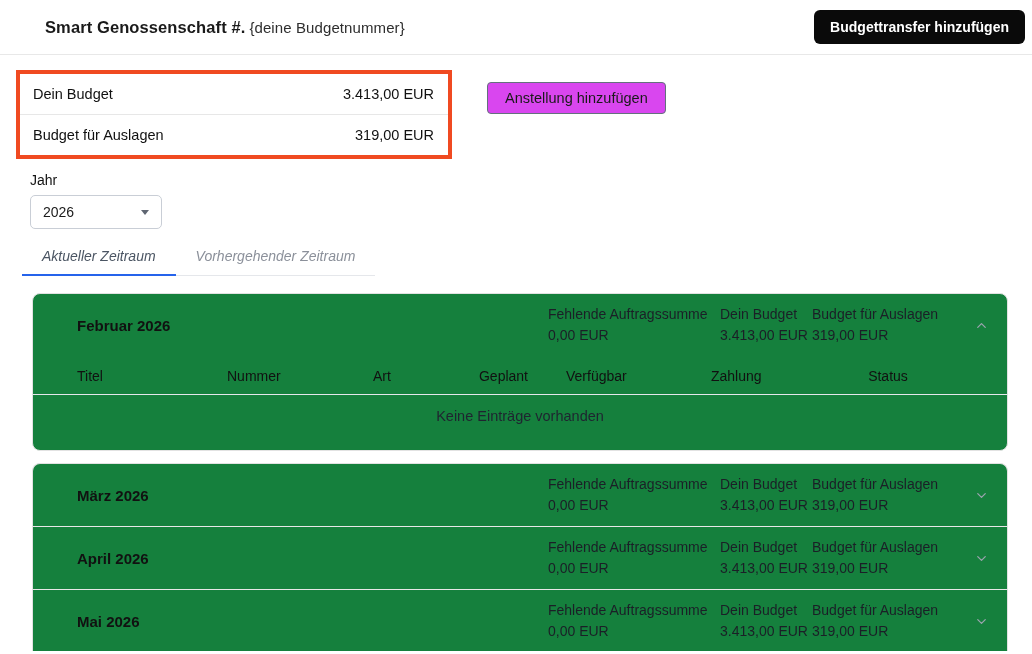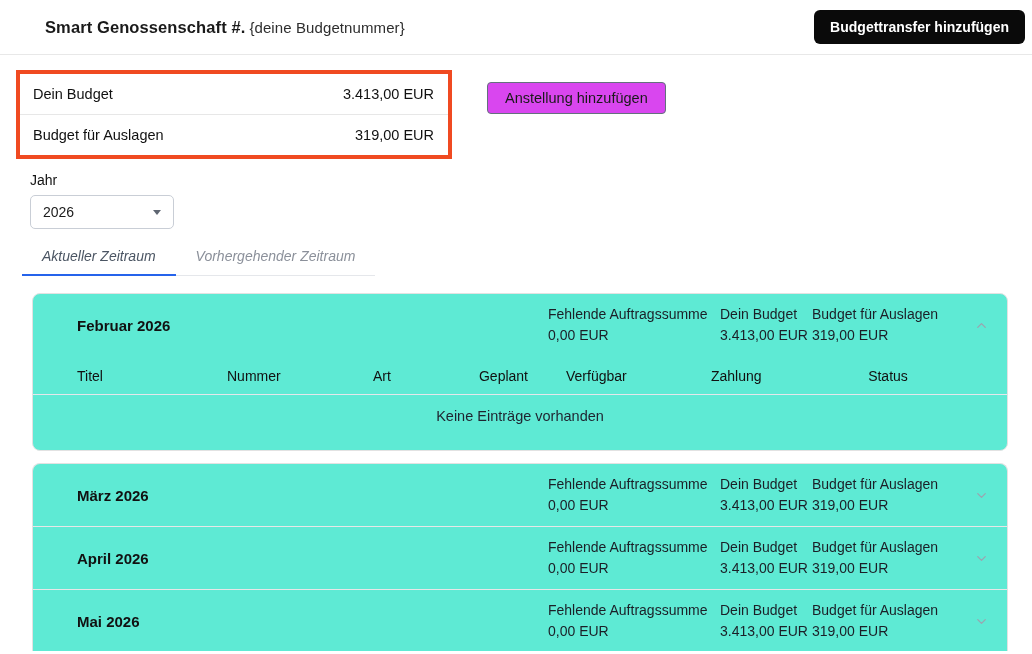--- a/index.html
+++ b/index.html
@@ -20,33 +20,33 @@
   .top-row { display:flex; align-items:flex-start; }
   .budget-box { width:436px; border:4px solid #f04a21; background:#fff; }
   .budget-row { display:flex; justify-content:space-between; align-items:center;
     padding:12px 14px 12px 13px; font-size:14.5px; color:#111; }
   .budget-row + .budget-row { border-top:1px solid #e7e7e7; }
   .btn-outline { margin:12px 0 0 35px; background:#d946ef; border:1px solid #64707e; border-radius:4px;
     font-family:inherit; font-size:14.5px; color:#1a1a1a; padding:7px 17px; cursor:pointer; }
 
   
   .year-label { margin:13px 0 0 14px; font-size:14px; color:#111; }
-  .year-select { margin:7px 0 0 14px; width:144px; height:30px; border:1px solid #c9ced6; border-radius:5px;
+  .year-select { margin:7px 0 0 14px; width:132px; height:30px; border:1px solid #c9ced6; border-radius:5px;
     display:flex; align-items:center; justify-content:space-between; padding:16px 12px; font-size:14px; cursor:pointer; }
   .caret { width:0; height:0; border-left:4.5px solid transparent; border-right:4.5px solid transparent;
     border-top:5px solid #5f6672; }
 
   
   .tabs { display:flex; margin:10px 0 0 6px; width:353px; border-bottom:1px solid #e5e7eb; font-size:14px; }
   .tab { padding:9px 20px 11px; color:#8b909a; cursor:pointer; position:relative; white-space:nowrap;font-style:italic; }
   .tab.active { color:#4b5563; }
   .tab.active::after { content:""; position:absolute; left:0; right:0; bottom:-1px; height:2px; background:#2563eb; }
 
   
-  .card { width:976px; margin-left:16px; border:1px solid #e2e2e2; border-radius:8px; background:#5eead4; }
+  .card { width:976px; margin-left:16px; border:1px solid #e2e2e2; border-radius:8px; background:#15803d; }
   .card.expanded { margin-top:17px; }
   .month-head { display:flex; align-items:center; padding:10px 18px 10px 44px; min-height:58px; }
   .month-title { font-size:15px; font-weight:700; color:#111; }
   .stats { display:flex; margin-left:auto; gap:0; }
   .stat { font-size:14px; line-height:21px; color:#1b1f27; }
   .stat.c1 { width:172px; } .stat.c2 { width:92px; } .stat.c3 { width:150px; }
   .chev { margin-left:12px; display:flex; align-items:center; cursor:pointer; }
 
   .table-head { display:grid; grid-template-columns:150px 146px 1fr 100px 145px 140px 150px;
     padding:0 44px; margin-top:4px; font-size:14px; font-weight:400; color:#111; }

